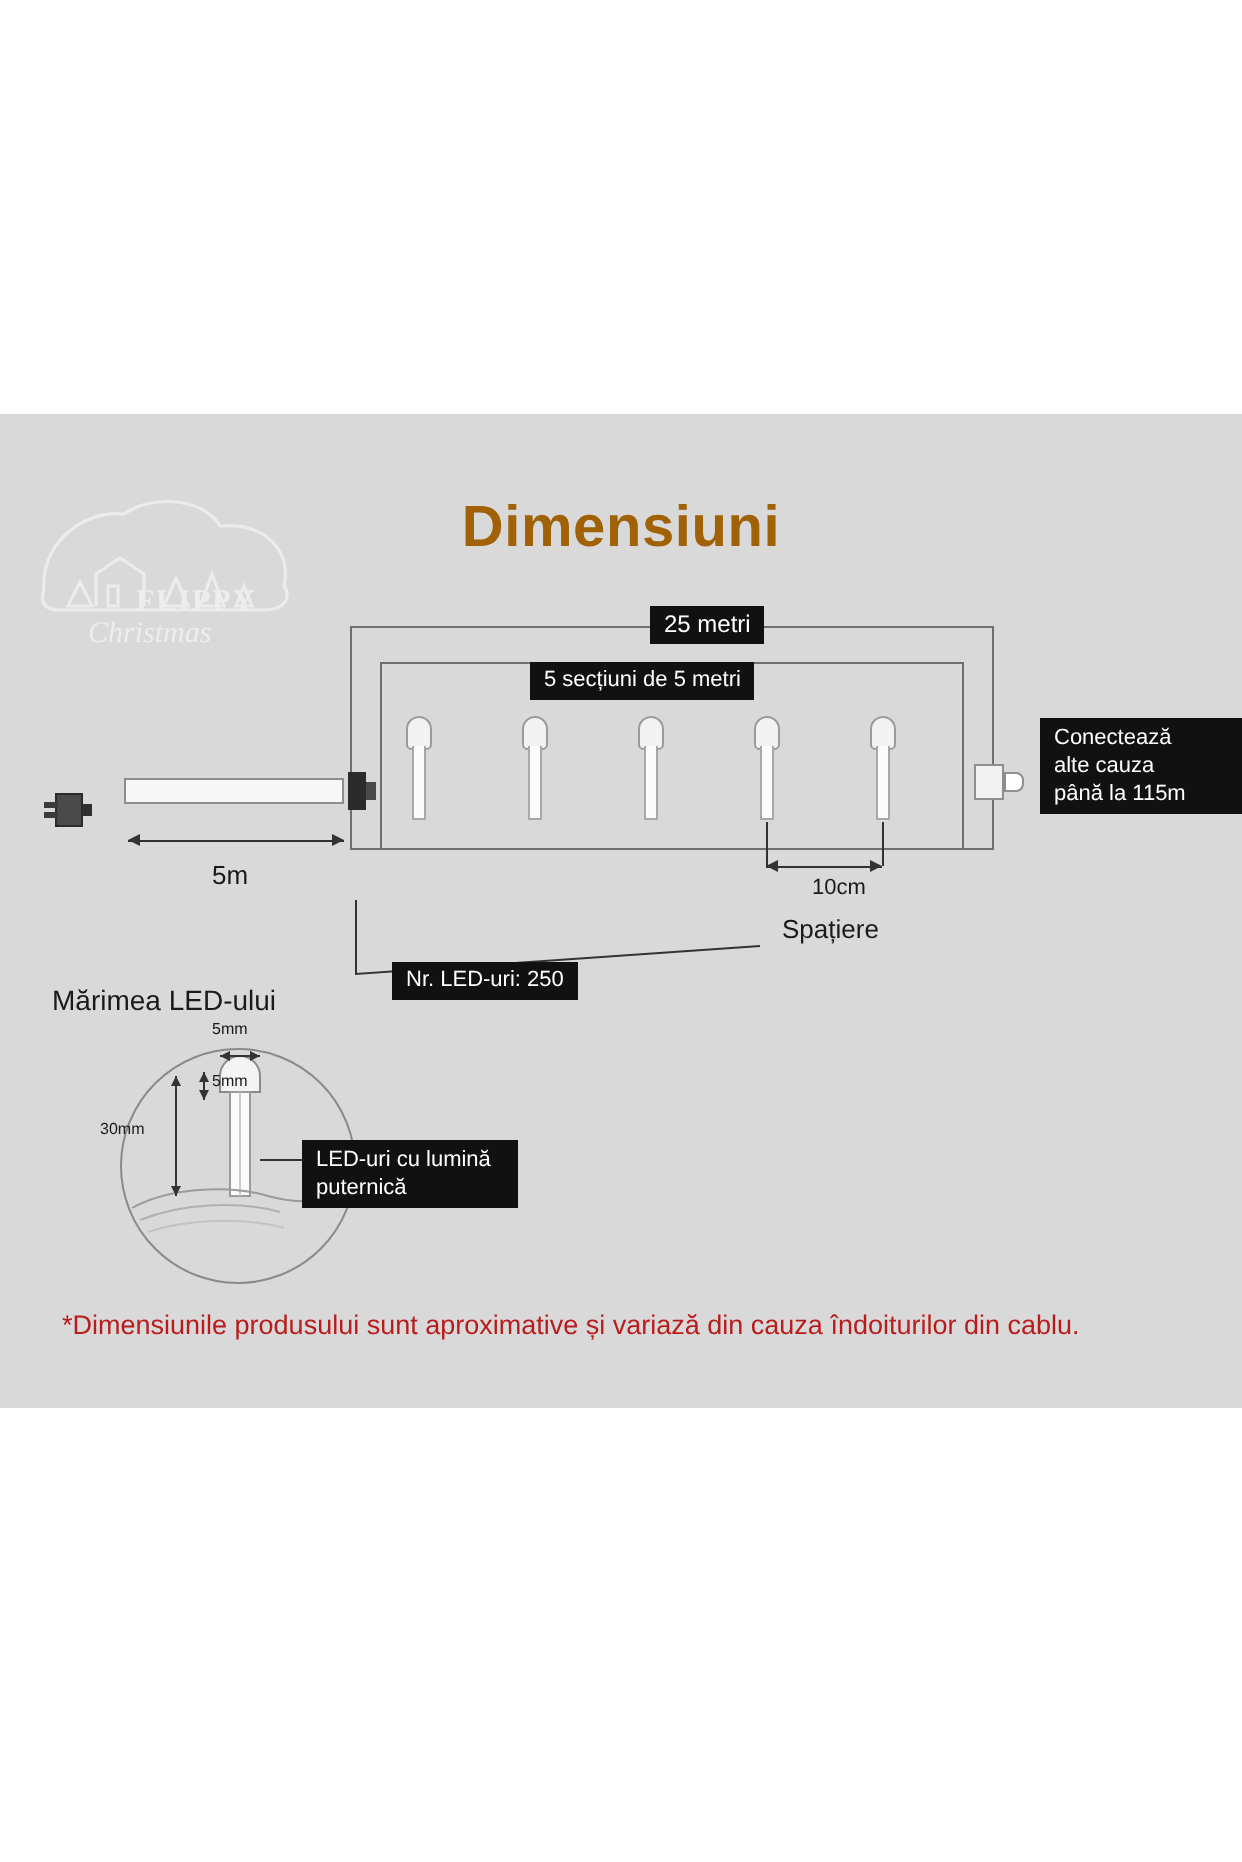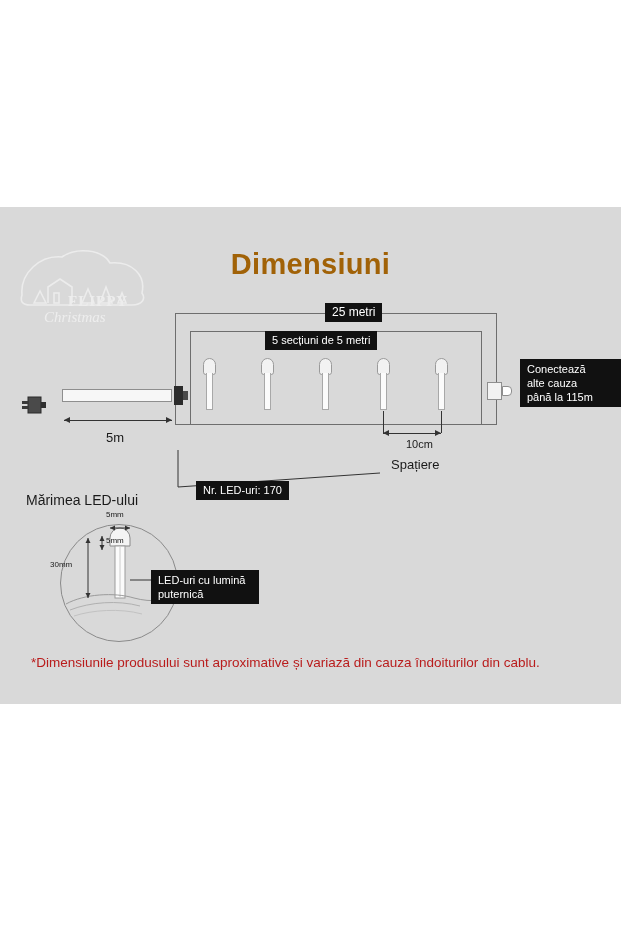--- a/index.html
+++ b/index.html
@@ -310,21 +310,21 @@
   <div class="vline" style="left:441px; top:411px; height:22px;"></div>
   <div class="hline" style="left:383px; top:433px; width:58px;"></div>
   <div class="arrowL" style="left:383px; top:430px;"></div>
   <div class="arrowR" style="left:435px; top:430px;"></div>
   <div class="lbl" style="left:406px; top:438px;">10cm</div>
   <div class="lbl big" style="left:391px; top:457px;text-align:right;">Spațiere</div>
 
   <svg style="position:absolute; left:170px; top:425px; width:220px; height:70px;">
     <polyline points="8,25 8,62 210,48" fill="none" stroke="#333333" stroke-width="1"></polyline>
   </svg>
-  <div class="blk" style="left:196px; top:481px;">Nr. LED-uri: 170</div>
+  <div class="blk" style="left:196px; top:481px;">Nr. LED-uri: 250</div>
 
   <div id="leddetail">
     <div class="detail-title">Mărimea LED-ului</div>
     <div id="ledcircle"></div>
     <svg style="position:absolute; left:0; top:0; width:250px; height:160px;">
 
       <path d="M88,50 a10,10 0 0 1 20,0 l0,8 l-20,0 Z" fill="#f4f4f4" stroke="#8a8a8a"></path>
       <rect x="93" y="58" width="10" height="52" fill="#fbfbfb" stroke="#9b9b9b"></rect>
       <line x1="98" y1="58" x2="98" y2="110" stroke="#cccccc"></line>
 

